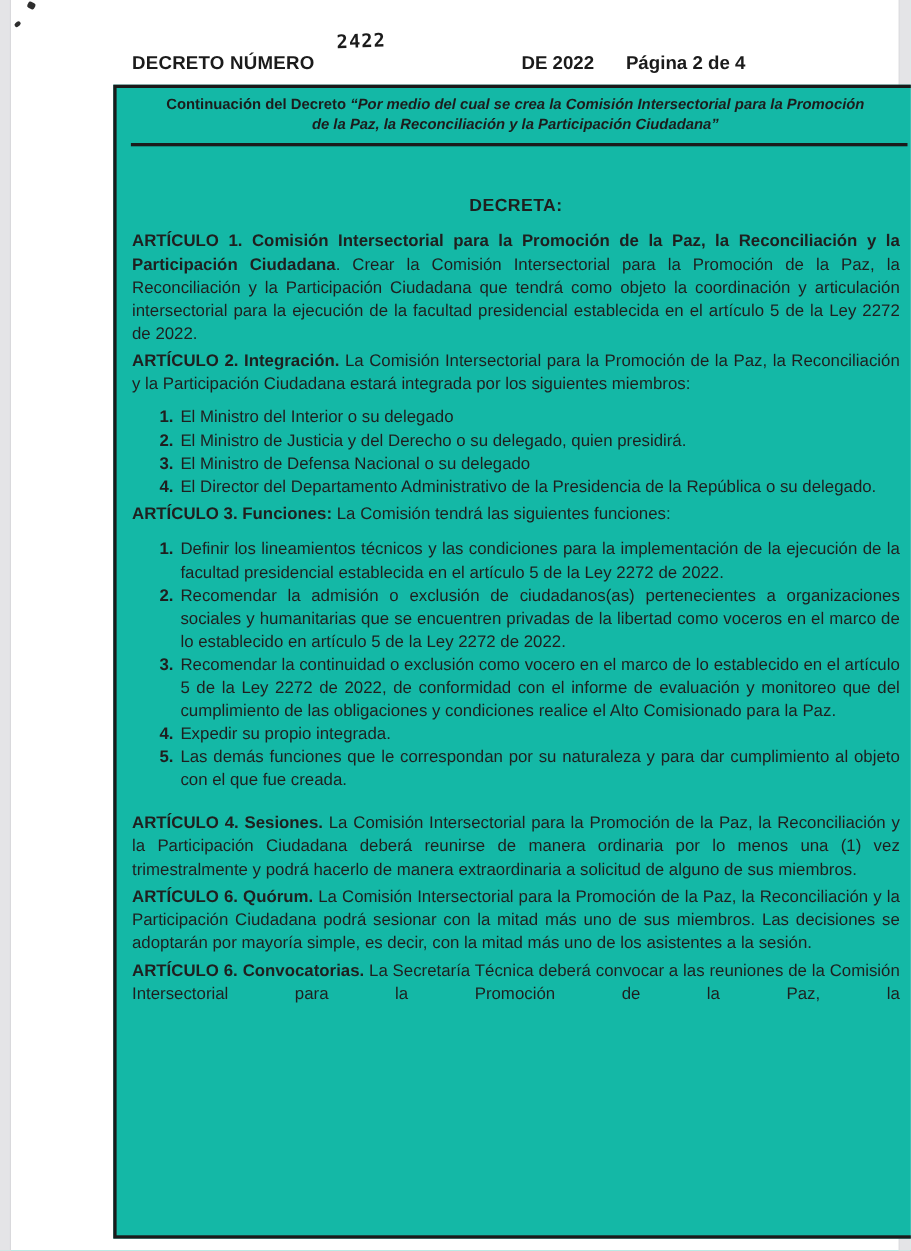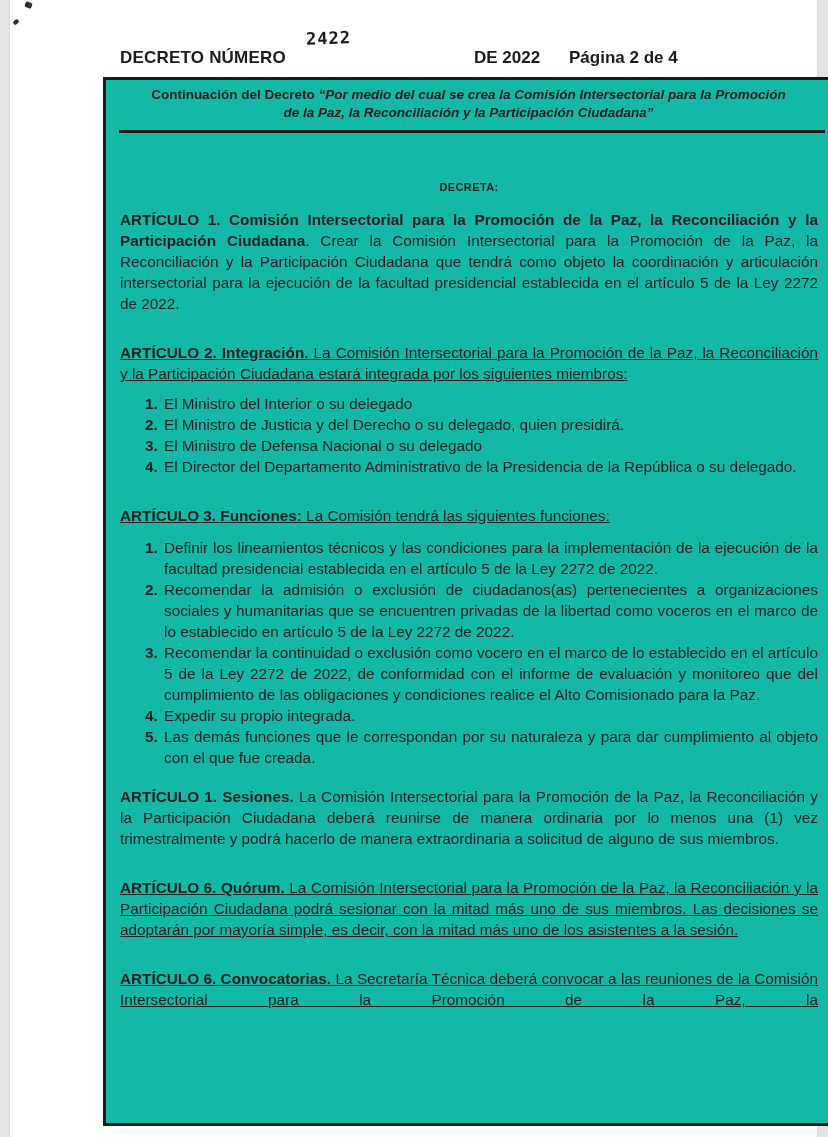--- a/index.html
+++ b/index.html
@@ -36,28 +36,28 @@
     padding:6px 30px 0 30px;color:#1c1c1c;
   }
   .cont-header i{font-style:italic;}
   .header-rule{height:3px;background:#1b1b1b;margin:8px 6px 0 13px;}
   
   .content{
     padding:0 13px 0 14px;font-size:15.3px;line-height:21px;
     text-align:justify;color:#1f1f1f;
   }
   .decreta{
-    text-align:center;font-weight:bold;font-size:11px;
+    text-align:center;font-weight:bold;font-size:16px;
     margin:44px 0 0 0;letter-spacing:.4px;
   }
   .art{margin:11px 0 0 0;}
   .art b{font-weight:bold;}
   .art.first{}
   .art.pre-gap-lg{margin-top:18px;}
-  .art.pre-gap-md{margin-top:28px;text-decoration:underline;}
+  .art.pre-gap-md{margin-top:4px;}
   .force-justify{text-align-last:justify;}
   .olist{margin:9px 0 0 0;}
   .olist.second{margin-top:11px;}
   .oli{display:flex;}
   .oli .num{flex:0 0 19px;margin-left:25px;font-weight:bold;}
   .oli .txt{flex:1;text-align:justify;}
 </style>
 </head>
 <body>
 
@@ -128,20 +128,20 @@
       <div class="oli">
           <span class="num">4.</span>
           <span class="txt">Expedir su propio integrada.</span>
         </div>
       <div class="oli">
           <span class="num">5.</span>
           <span class="txt">Las demás funciones que le correspondan por su naturaleza y para dar cumplimiento al objeto con el que fue creada.</span>
         </div>
     </div>
 
-    <p class="art pre-gap-lg"><b>ARTÍCULO 1. Sesiones.</b><span> La Comisión Intersectorial para la Promoción de la Paz, la Reconciliación y la Participación Ciudadana deberá reunirse de manera ordinaria por lo menos una (1) vez trimestralmente y podrá hacerlo de manera extraordinaria a solicitud de alguno de sus miembros.</span></p>
+    <p class="art pre-gap-lg"><b>ARTÍCULO 4. Sesiones.</b><span> La Comisión Intersectorial para la Promoción de la Paz, la Reconciliación y la Participación Ciudadana deberá reunirse de manera ordinaria por lo menos una (1) vez trimestralmente y podrá hacerlo de manera extraordinaria a solicitud de alguno de sus miembros.</span></p>
 
     <p class="art pre-gap-md"><b>ARTÍCULO 6. Quórum.</b><span> La Comisión Intersectorial para la Promoción de la Paz, la Reconciliación y la Participación Ciudadana podrá sesionar con la mitad más uno de sus miembros. Las decisiones se adoptarán por mayoría simple, es decir, con la mitad más uno de los asistentes a la sesión.</span></p>
 
     <p class="art pre-gap-md force-justify"><b>ARTÍCULO 6. Convocatorias.</b><span> La Secretaría Técnica deberá convocar a las reuniones de la Comisión Intersectorial para la Promoción de la Paz, la</span></p>
 
   </div>
 </div>
 
 </body></html>

